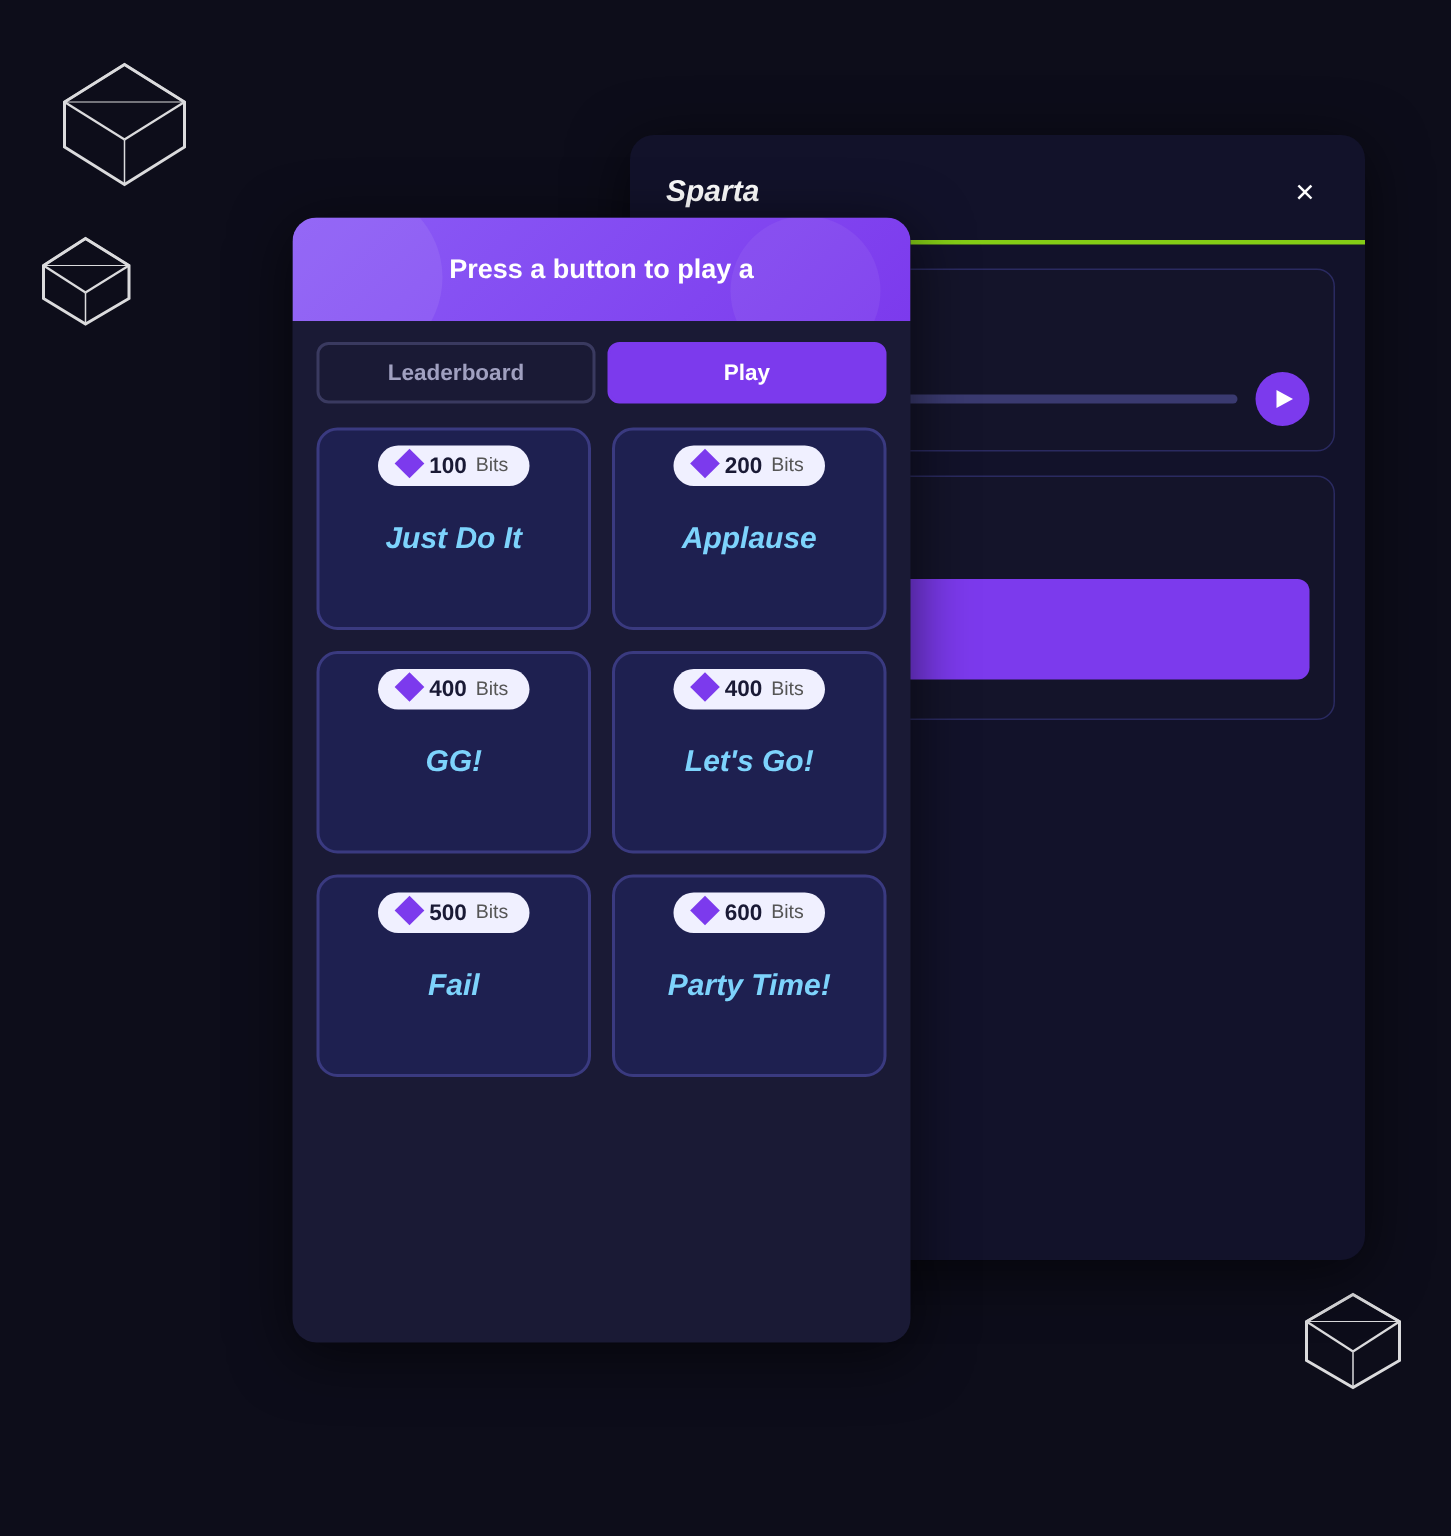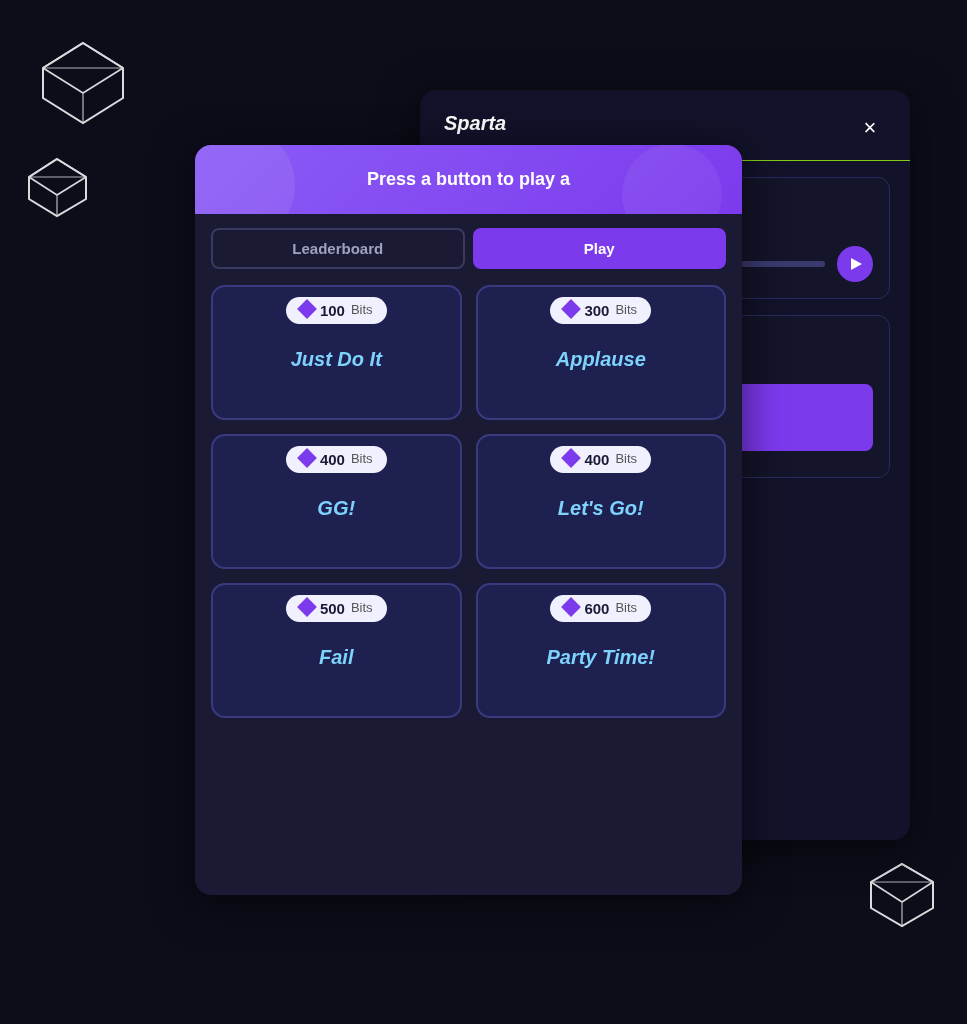--- a/index.html
+++ b/index.html
@@ -34,21 +34,21 @@
       background: #12122a;
       border-radius: 16px;
       box-shadow: 0 8px 40px rgba(0,0,0,0.6);
     }
 
     
     .main-panel {
       position: absolute;
       top: 145px;
       left: 195px;
-      width: 547px;
+      width: 412px;
       height: 750px;
       background: #1a1a35;
       border-radius: 16px;
       box-shadow: 0 8px 40px rgba(0,0,0,0.6);
       overflow: hidden;
     }
 
     
     .header-banner {
       background: linear-gradient(135deg, #8b5cf6, #7c3aed);
@@ -174,23 +174,24 @@
       color: #7dd3fc;
       font-size: 20px;
       font-style: italic;
       font-weight: 700;
       text-align: center;
     }
 
     
     .back-panel-header {
       display: flex;
+      align-items: center;
       justify-content: space-between;
       padding: 22px 24px 16px;
-      border-bottom: 1px solid #84cc16;
+      border-bottom: 3px solid #84cc16;
     }
 
     .back-panel-title {
       color: white;
       font-size: 20px;
       font-weight: 700;
       font-style: italic;
     }
 
     .close-btn {
@@ -403,21 +404,21 @@
         <div class="bits-diamond"></div>
         <span class="bits-count">100</span>
         <span class="bits-label">Bits</span>
       </div>
       <span class="sound-name">Just Do It</span>
     </div>
 
     <div class="sound-card">
       <div class="bits-badge">
         <div class="bits-diamond"></div>
-        <span class="bits-count">300</span>
+        <span class="bits-count">200</span>
         <span class="bits-label">Bits</span>
       </div>
       <span class="sound-name">Applause</span>
     </div>
 
     <div class="sound-card">
       <div class="bits-badge">
         <div class="bits-diamond"></div>
         <span class="bits-count">400</span>
         <span class="bits-label">Bits</span>

